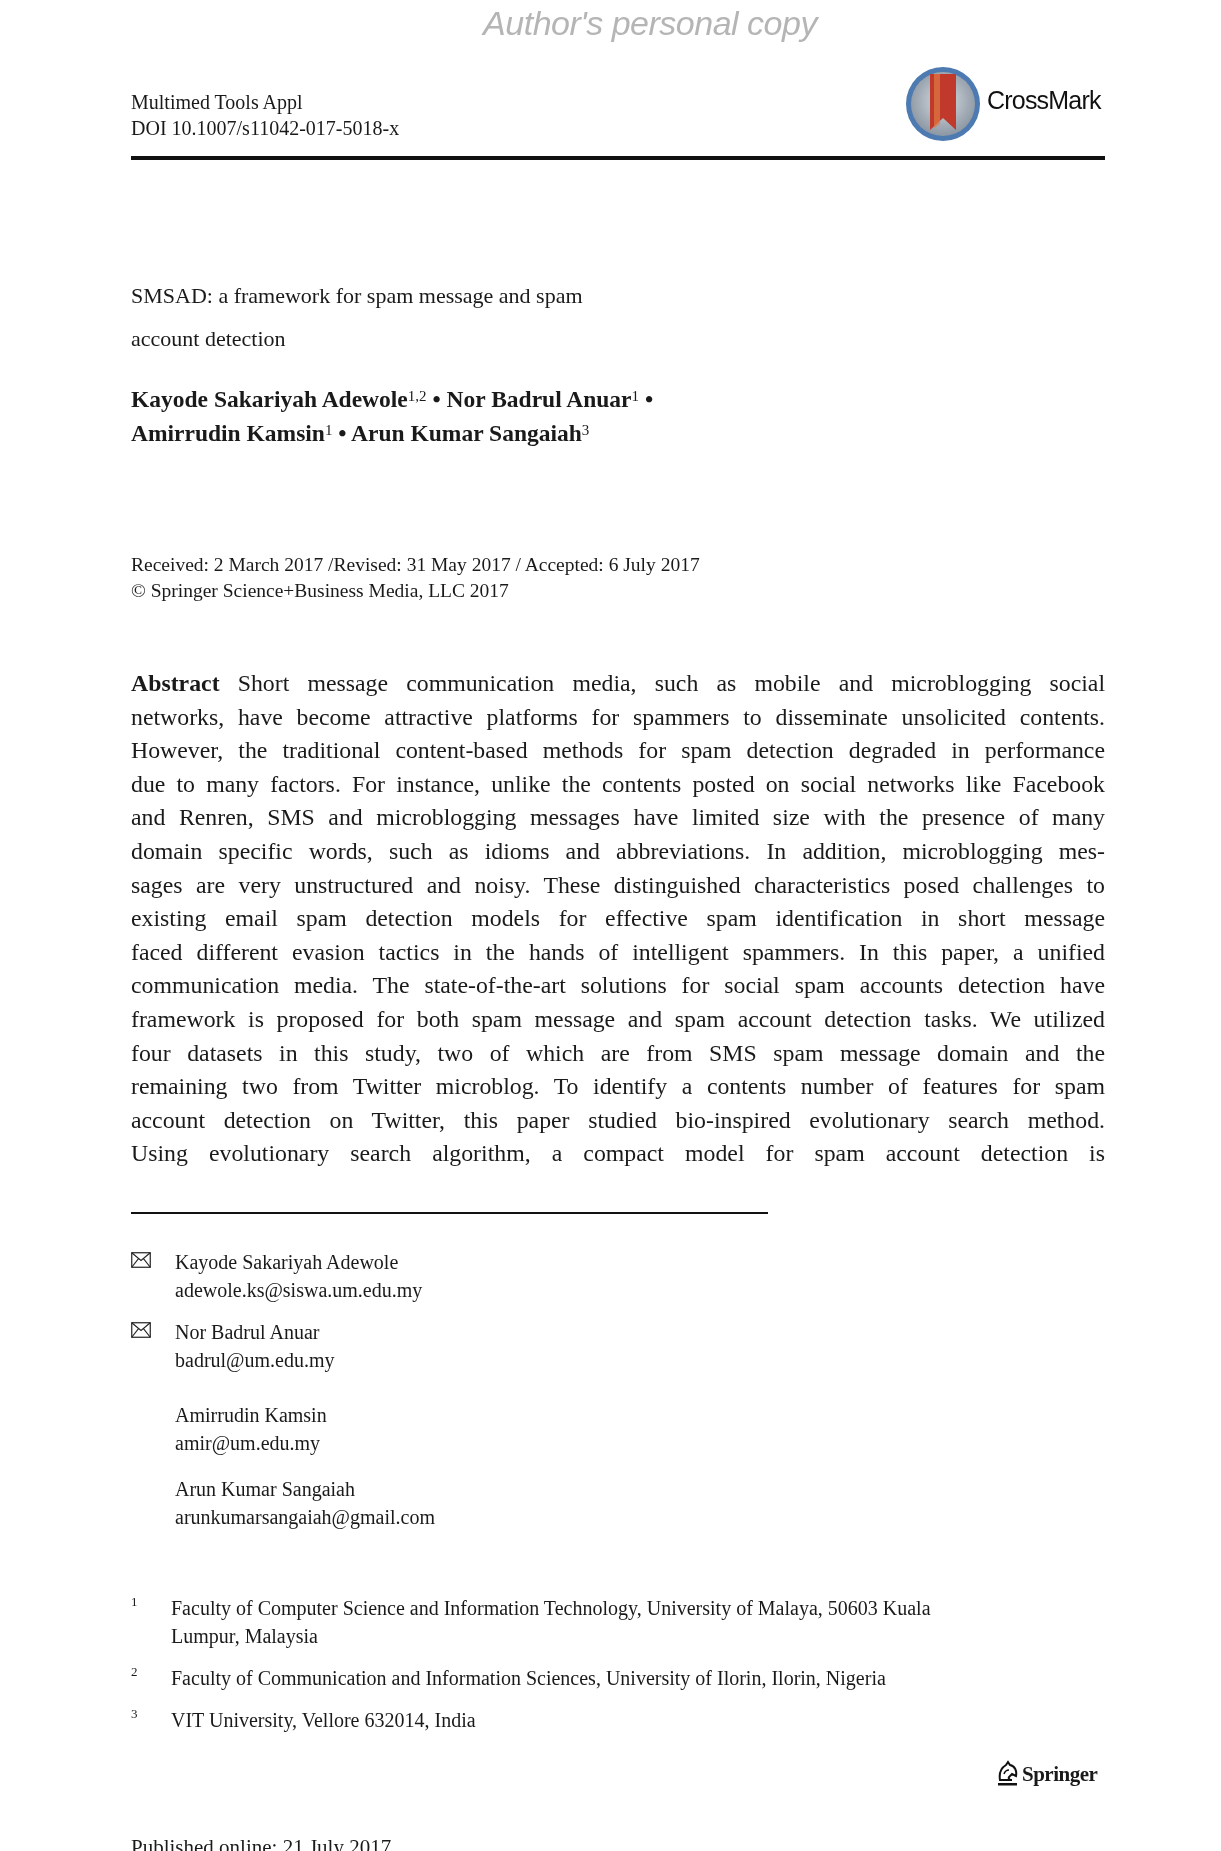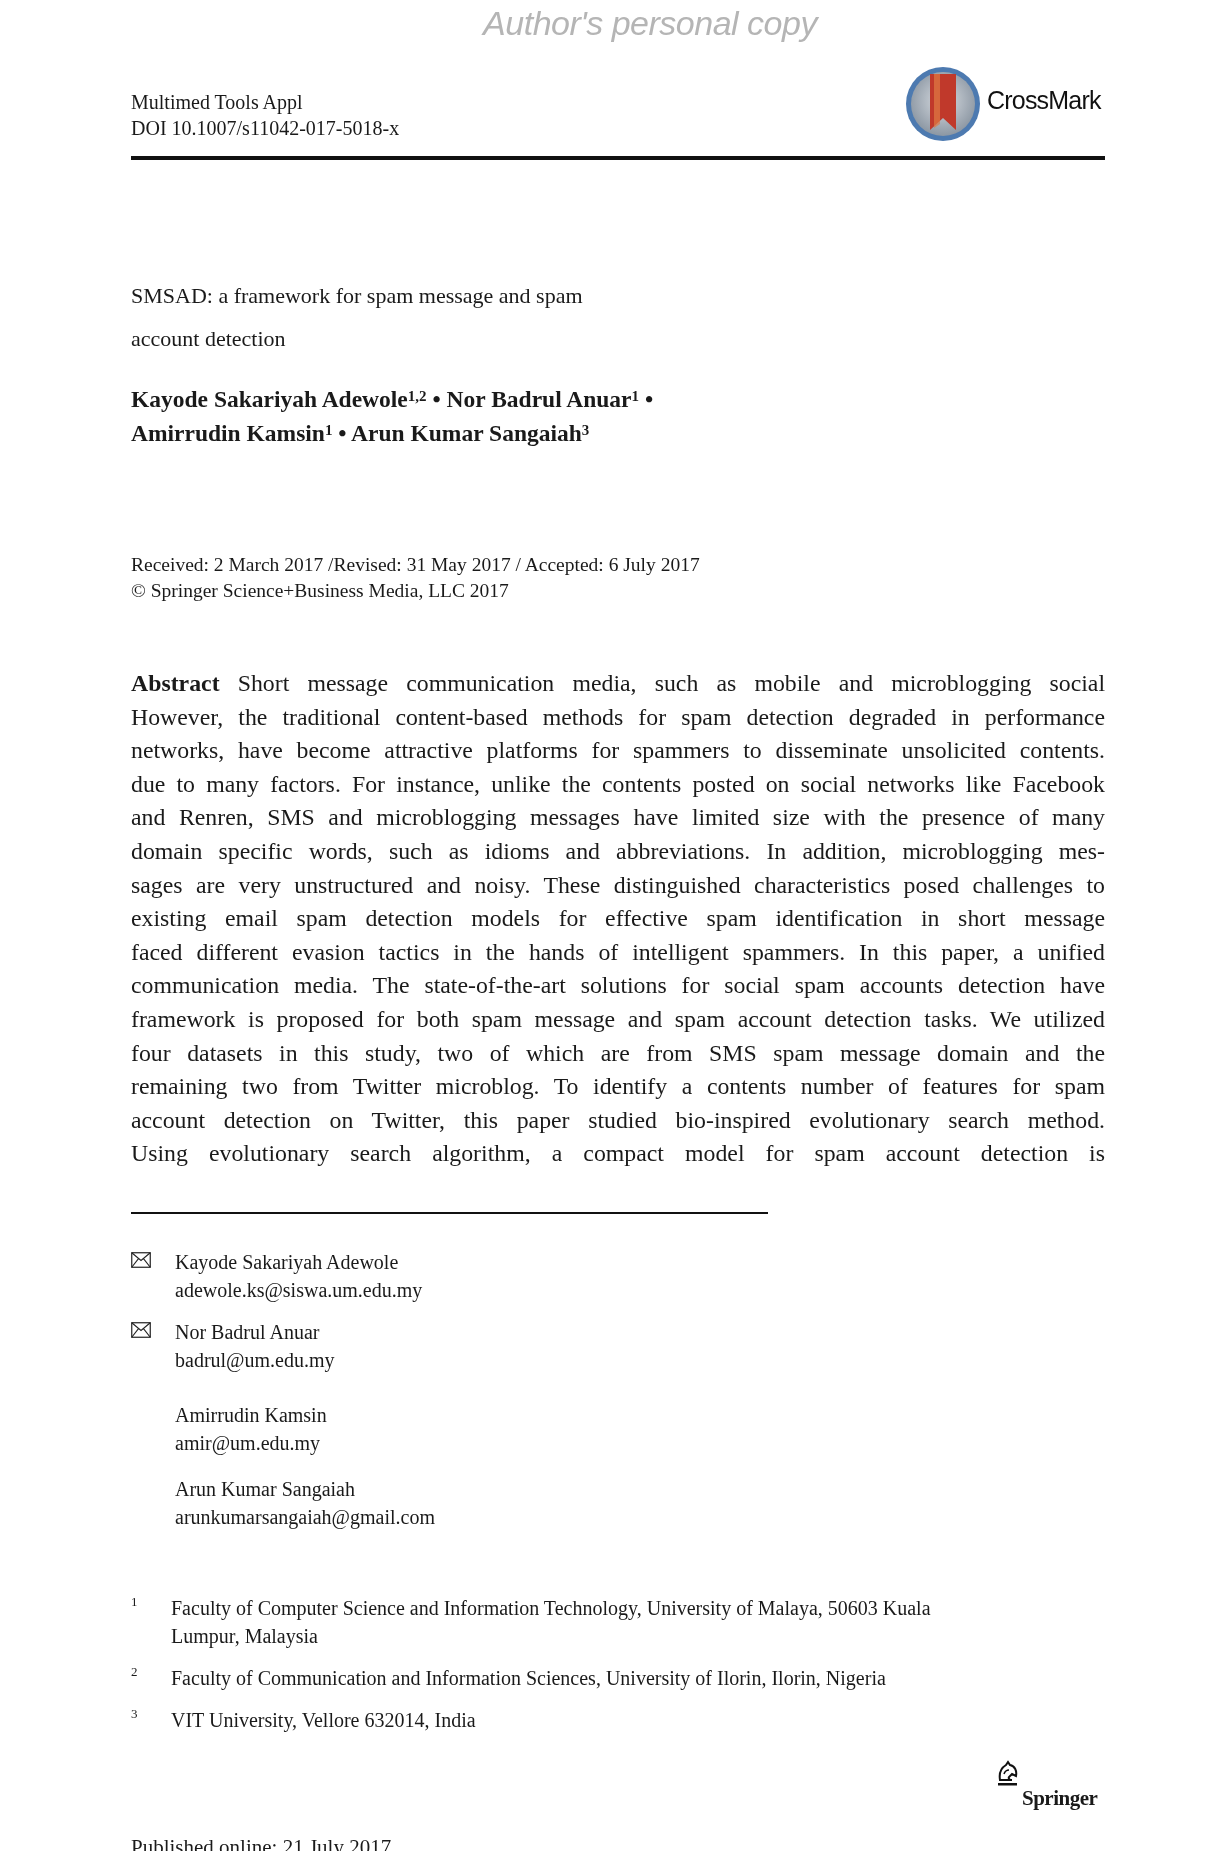--- a/index.html
+++ b/index.html
@@ -9,35 +9,35 @@
   .watermark { left:0; width:1300px; top:4px; text-align:center;
                font-family:"Liberation Sans", "DejaVu Sans", sans-serif; font-style:italic;
                font-size:34px; color:#b5b5b5; letter-spacing:-0.5px; }
   .hdr { left:131px; font-size:20px; line-height:26px; top:89px; }
   .crossmark { left:903px; top:64px; width:210px; height:80px; }
   .cm-text { position:absolute; left:84px; top:22px; font-size:25px; letter-spacing:-0.8px;
              font-family:Liberation Sans, sans-serif; color:#111; }
   .rule-top { left:131px; top:156px; width:974px; height:4px; background:#111; }
   .title { left:131px; top:252px; width:900px; font-size:22px; line-height:43px; font-weight:normal;margin-top:22px; }
   .authors { left:131px; top:382px; width:900px; font-size:23.5px; line-height:34px; font-weight:bold; }
-  .authors sup { font-size:15px; font-weight:bold; vertical-align:top; position:relative; top:-3px; }
+  .authors sup { font-size:15px; font-weight:normal; vertical-align:top; position:relative; top:-3px; }
   .dates { left:131px; top:552px; font-size:19.5px; line-height:26px; }
   .abstract { left:131px; top:667px; width:974px; font-size:23.8px; line-height:33.6px; text-align:justify;
               hyphens:manual; }
   .abstract b { font-weight:bold; }
   .rule-fn { left:131px; top:1212px; width:637px; height:2px; background:#111; }
   .contact { left:131px; font-size:20px; line-height:28px; width:700px; }
   .contact .env { position:absolute; left:0; top:4px; width:20px; height:16px; }
   .contact .txt { position:absolute; left:44px; top:0; }
   .aff { left:131px; font-size:20px; line-height:28px; width:960px; }
   .aff .num { position:absolute; left:0; top:-6px; font-size:13px; }
   .aff .txt { position:absolute; left:40px; top:0; width:920px; }
   .published { left:131px; top:1835px; font-size:21px; }
   .springer { left:996px; top:1760px; width:120px; height:32px; }
-  .springer .sp-text { position:absolute; left:26px; top:2px; font-size:21px; font-weight:bold; letter-spacing:-0.5px;margin-top:24px; }
+  .springer .sp-text { position:absolute; left:26px; top:2px; font-size:21px; font-weight:bold; letter-spacing:-0.5px; }
 </style>
 </head>
 <body>
 
 <div class="abs watermark">Author's personal copy</div>
 
 <div class="abs hdr">
   <div>Multimed Tools Appl</div>
   <div>DOI 10.1007/s11042-017-5018-x</div>
 </div>
@@ -74,22 +74,22 @@
   </div>
 </div>
 
 <div class="abs dates">
   <div>Received: 2 March 2017 /Revised: 31 May 2017 / Accepted: 6 July 2017</div>
   <div>© Springer Science+Business Media, LLC 2017</div>
 </div>
 
 <div class="abs abstract">
   <div style="text-align:justify;text-align-last:justify"><b>Abstract</b> <span>Short message communication media, such as mobile and microblogging social</span></div>
+  <div style="text-align-last:justify">networks, have become attractive platforms for spammers to disseminate unsolicited contents.</div>
   <div style="text-align-last:justify">However, the traditional content-based methods for spam detection degraded in performance</div>
-  <div style="text-align-last:justify">networks, have become attractive platforms for spammers to disseminate unsolicited contents.</div>
   <div style="text-align-last:justify">due to many factors. For instance, unlike the contents posted on social networks like Facebook</div>
   <div style="text-align-last:justify">and Renren, SMS and microblogging messages have limited size with the presence of many</div>
   <div style="text-align-last:justify">domain specific words, such as idioms and abbreviations. In addition, microblogging mes-</div>
   <div style="text-align-last:justify">sages are very unstructured and noisy. These distinguished characteristics posed challenges to</div>
   <div style="text-align-last:justify">existing email spam detection models for effective spam identification in short message</div>
   <div style="text-align-last:justify">faced different evasion tactics in the hands of intelligent spammers. In this paper, a unified</div>
   <div style="text-align-last:justify">communication media. The state-of-the-art solutions for social spam accounts detection have</div>
   <div style="text-align-last:justify">framework is proposed for both spam message and spam account detection tasks. We utilized</div>
   <div style="text-align-last:justify">four datasets in this study, two of which are from SMS spam message domain and the</div>
   <div style="text-align-last:justify">remaining two from Twitter microblog. To identify a contents number of features for spam</div>

